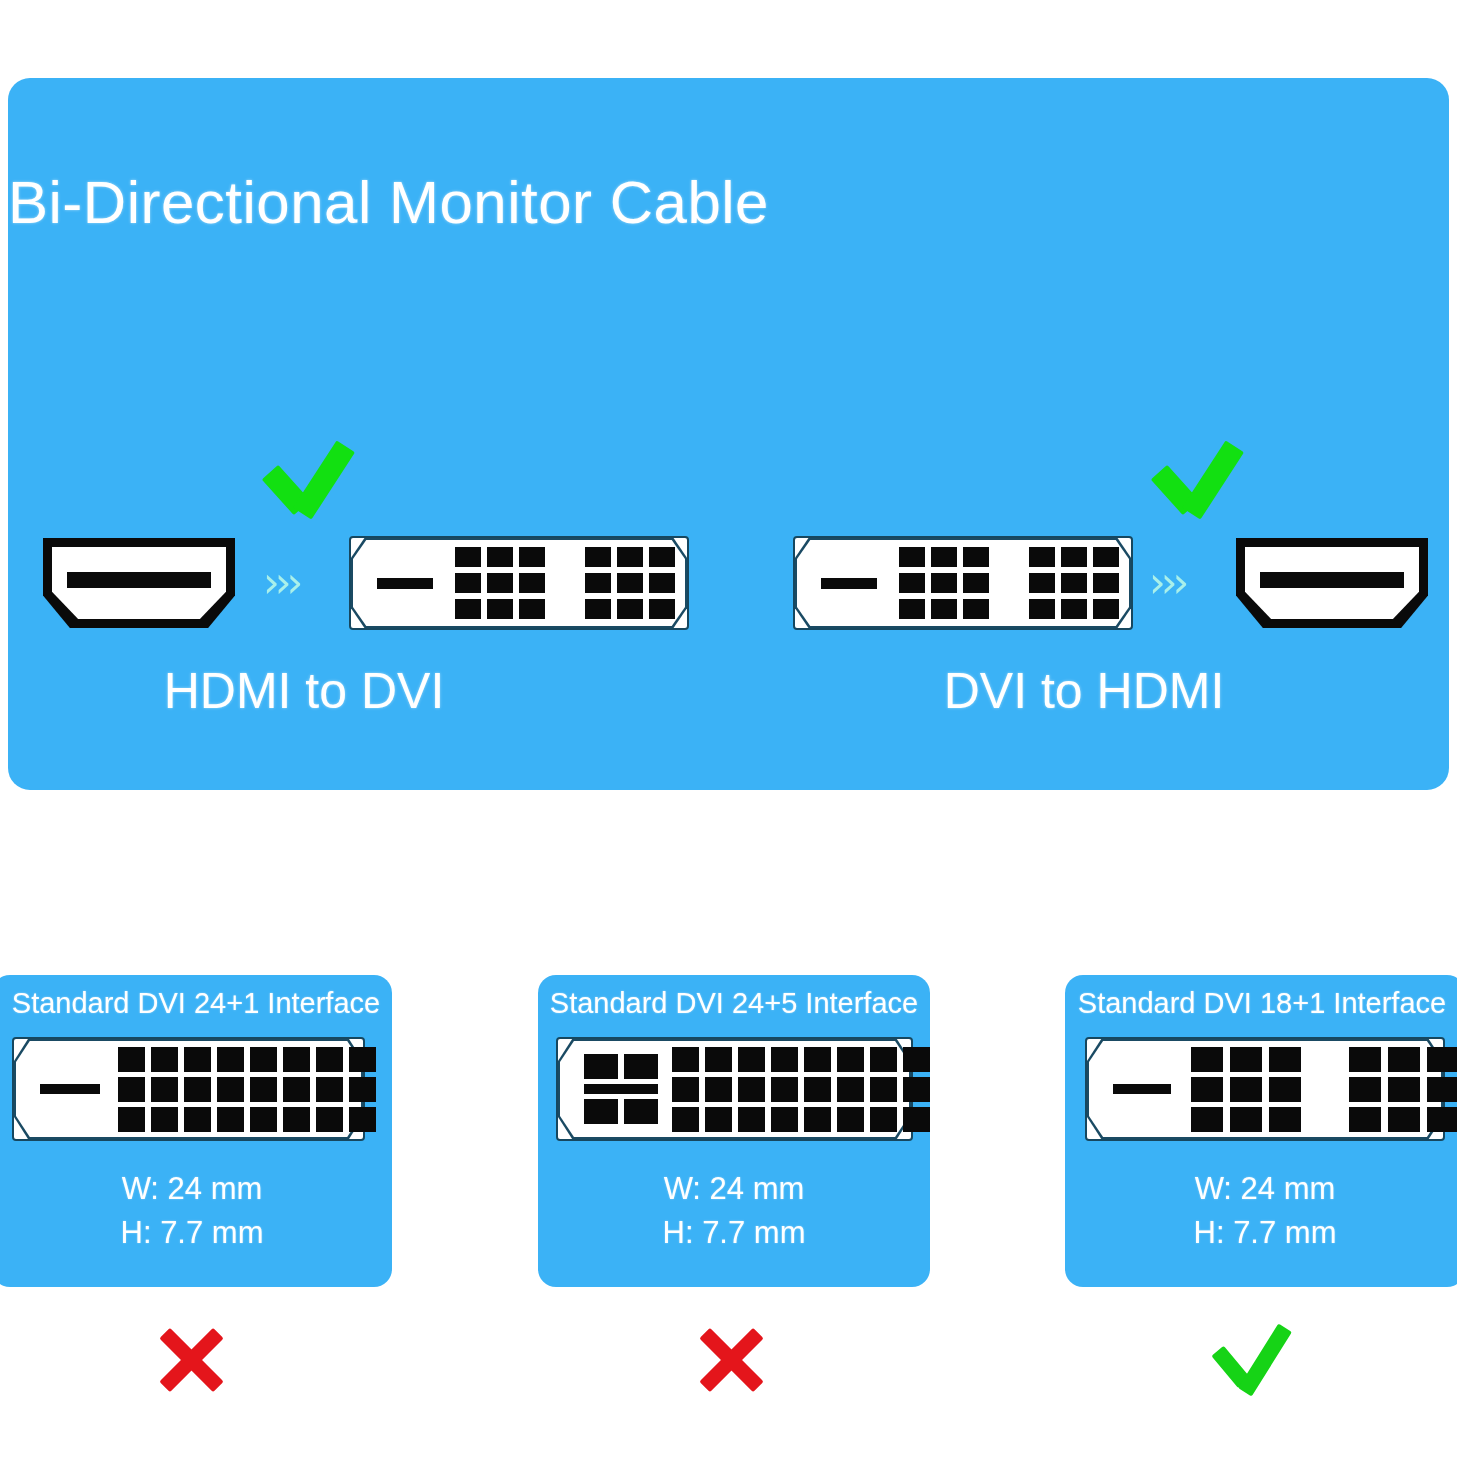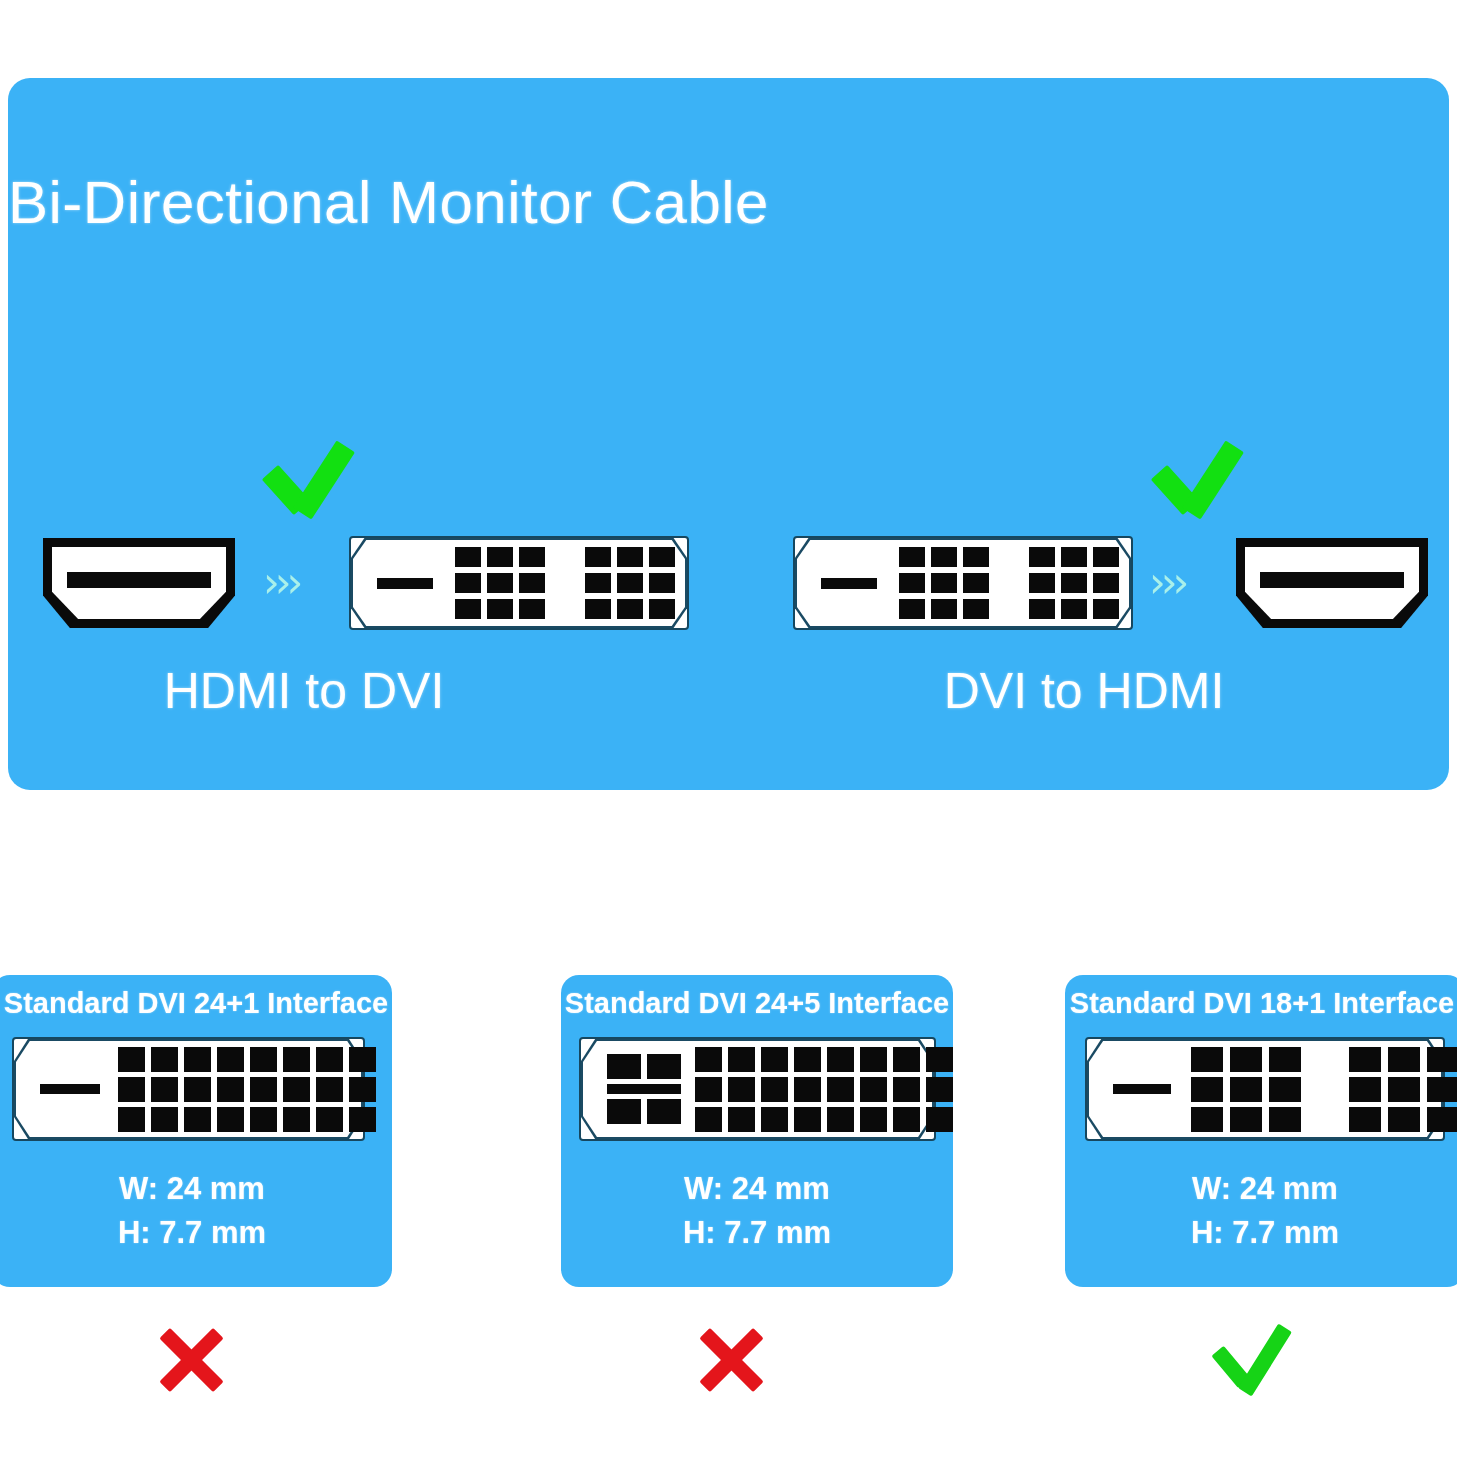--- a/index.html
+++ b/index.html
@@ -176,32 +176,31 @@
     transform-origin: center;
   }
 
   
   .cards {
     position: absolute;
     left: 0;
     top: 975px;
     width: 1457px;
     height: 312px;
-    font-weight: bold;
   }
   .card {
     position: absolute;
     top: 0;
     height: 312px;
     background: #3BB2F6;
     border-radius: 18px;
     box-sizing: border-box;
   }
   .card-1 { left: -8px;   width: 400px; }
-  .card-2 { left: 538px;  width: 392px; margin-left: 23px; }
+  .card-2 { left: 538px;  width: 392px; }
   .card-3 { left: 1065px; width: 400px; }
 
   .card-title {
     position: absolute;
     top: 12px;
     left: 0;
     width: 100%;
     text-align: center;
     color: #ffffff;
     font-size: 29px;

